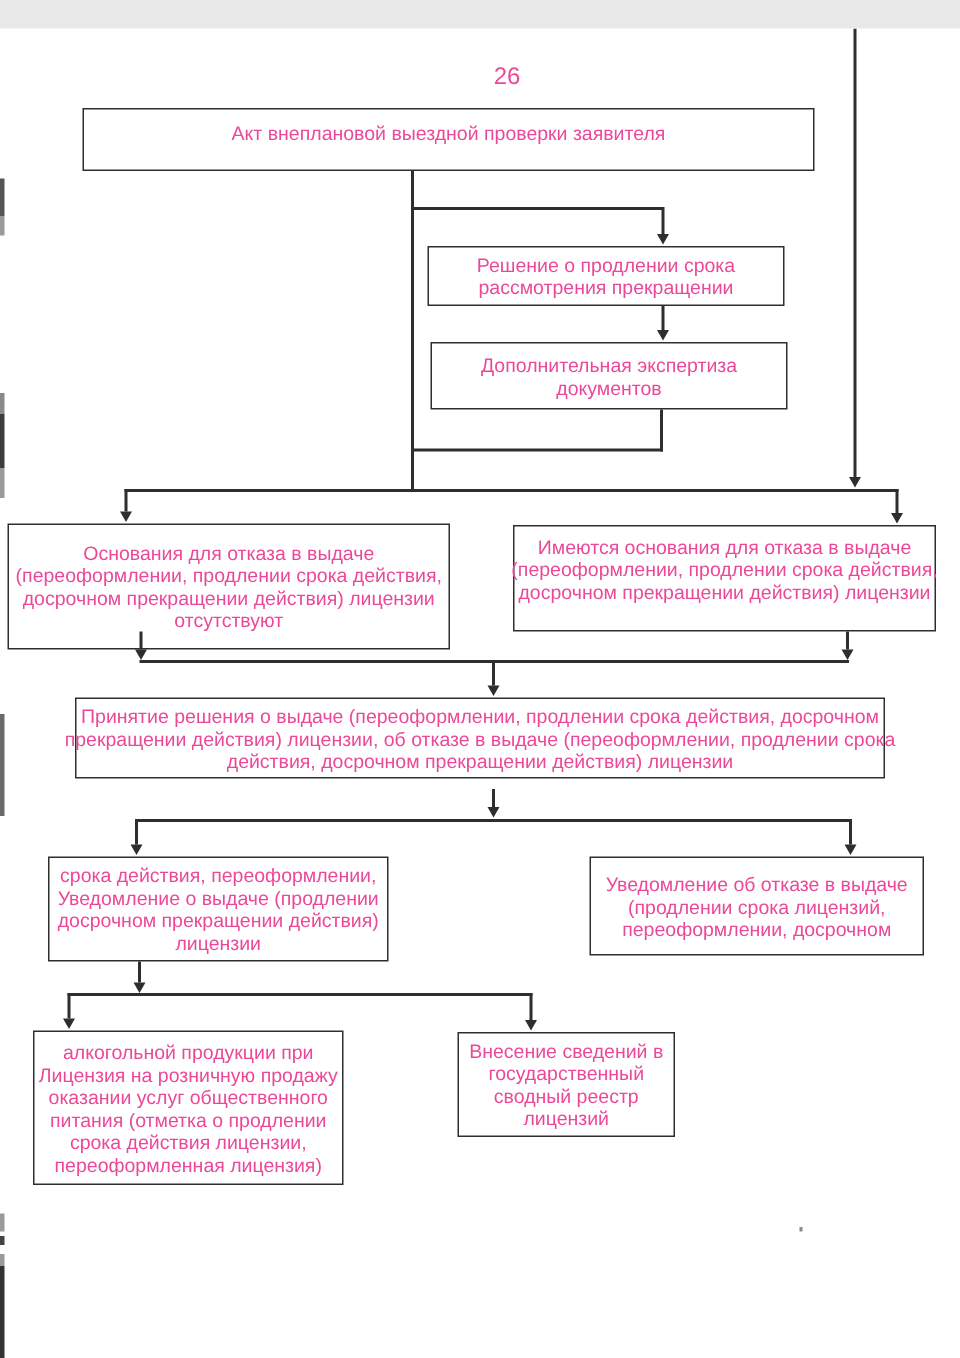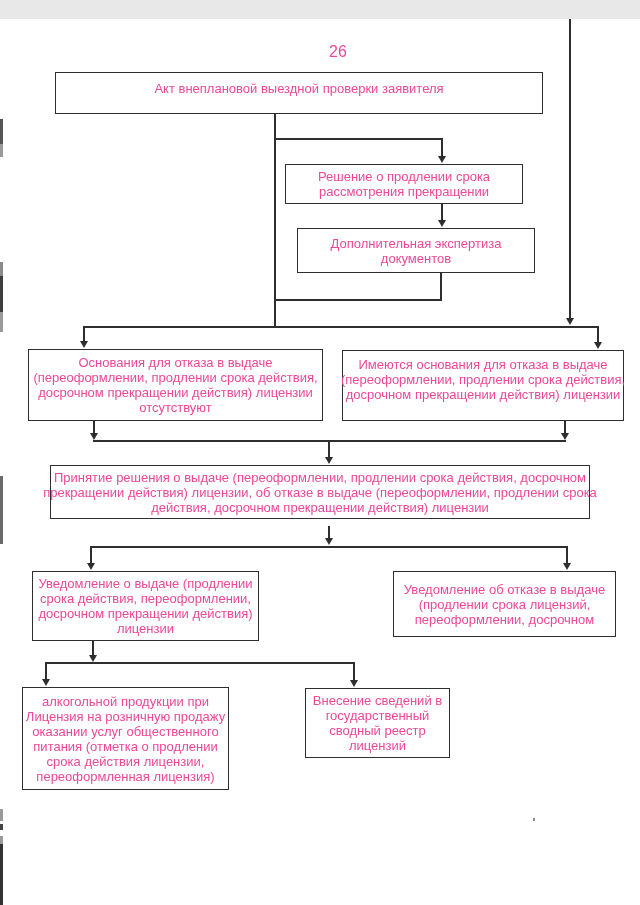--- a/index.html
+++ b/index.html
@@ -40,36 +40,36 @@
   <div class="arr" style="left:438px;top:137px;"></div>
 
   <div class="box" style="left:285px;top:145px;width:238px;height:40px;">
     <div class="ln">Решение о продлении срока</div>
     <div class="ln">рассмотрения прекращении</div>
   </div>
 
   <div class="vl" style="left:441px;top:185px;height:16px;"></div>
   <div class="arr" style="left:438px;top:201px;"></div>
 
-  <div class="box" style="left:297px;top:209px;width:238px;height:45px;">
+  <div class="box" style="left:287px;top:209px;width:238px;height:45px;">
     <div class="ln">Дополнительная экспертиза</div>
     <div class="ln">документов</div>
   </div>
 
   <div class="vl" style="left:440px;top:254px;height:28px;"></div>
   <div class="hl" style="left:274px;top:280px;width:168px;"></div>
 
   <div class="hl" style="left:83px;top:307px;width:516px;"></div>
   <div class="arr" style="left:565.5px;top:299px;"></div>
   <div class="vl" style="left:83px;top:307px;height:15px;"></div>
   <div class="arr" style="left:79.5px;top:322px;"></div>
   <div class="vl" style="left:597px;top:307px;height:16px;"></div>
   <div class="arr" style="left:593.5px;top:323px;"></div>
 
-  <div class="box" style="left:28px;top:330px;width:295px;height:72px;">
+  <div class="box" style="left:5px;top:330px;width:295px;height:84px;">
     <div class="ln">Основания для отказа в выдаче</div>
     <div class="ln">(переоформлении, продлении срока действия,</div>
     <div class="ln">досрочном прекращении действия) лицензии</div>
     <div class="ln">отсутствуют</div>
   </div>
 
   <div class="box top" style="left:342px;top:331px;width:282px;height:71px;">
     <div class="ln">Имеются основания для отказа в выдаче</div>
     <div class="ln">(переоформлении, продлении срока действия,</div>
     <div class="ln">досрочном прекращении действия) лицензии</div>
@@ -91,22 +91,22 @@
 
   <div class="vl" style="left:328px;top:507px;height:13px;"></div>
   <div class="arr" style="left:324.5px;top:519px;"></div>
   <div class="hl" style="left:90px;top:527px;width:478px;"></div>
   <div class="vl" style="left:90px;top:527px;height:17px;"></div>
   <div class="arr" style="left:86.5px;top:544px;"></div>
   <div class="vl" style="left:566px;top:527px;height:17px;"></div>
   <div class="arr" style="left:562.5px;top:544px;"></div>
 
   <div class="box" style="left:32px;top:552px;width:227px;height:70px;">
+    <div class="ln">срока действия, переоформлении,</div>
     <div class="ln">Уведомление о выдаче (продлении</div>
-    <div class="ln">срока действия, переоформлении,</div>
     <div class="ln">досрочном прекращении действия)</div>
     <div class="ln">лицензии</div>
   </div>
 
   <div class="box" style="left:393px;top:552px;width:223px;height:66px;">
     <div class="ln">Уведомление об отказе в выдаче</div>
     <div class="ln">(продлении срока лицензий,</div>
     <div class="ln">переоформлении, досрочном</div>
   </div>
 

